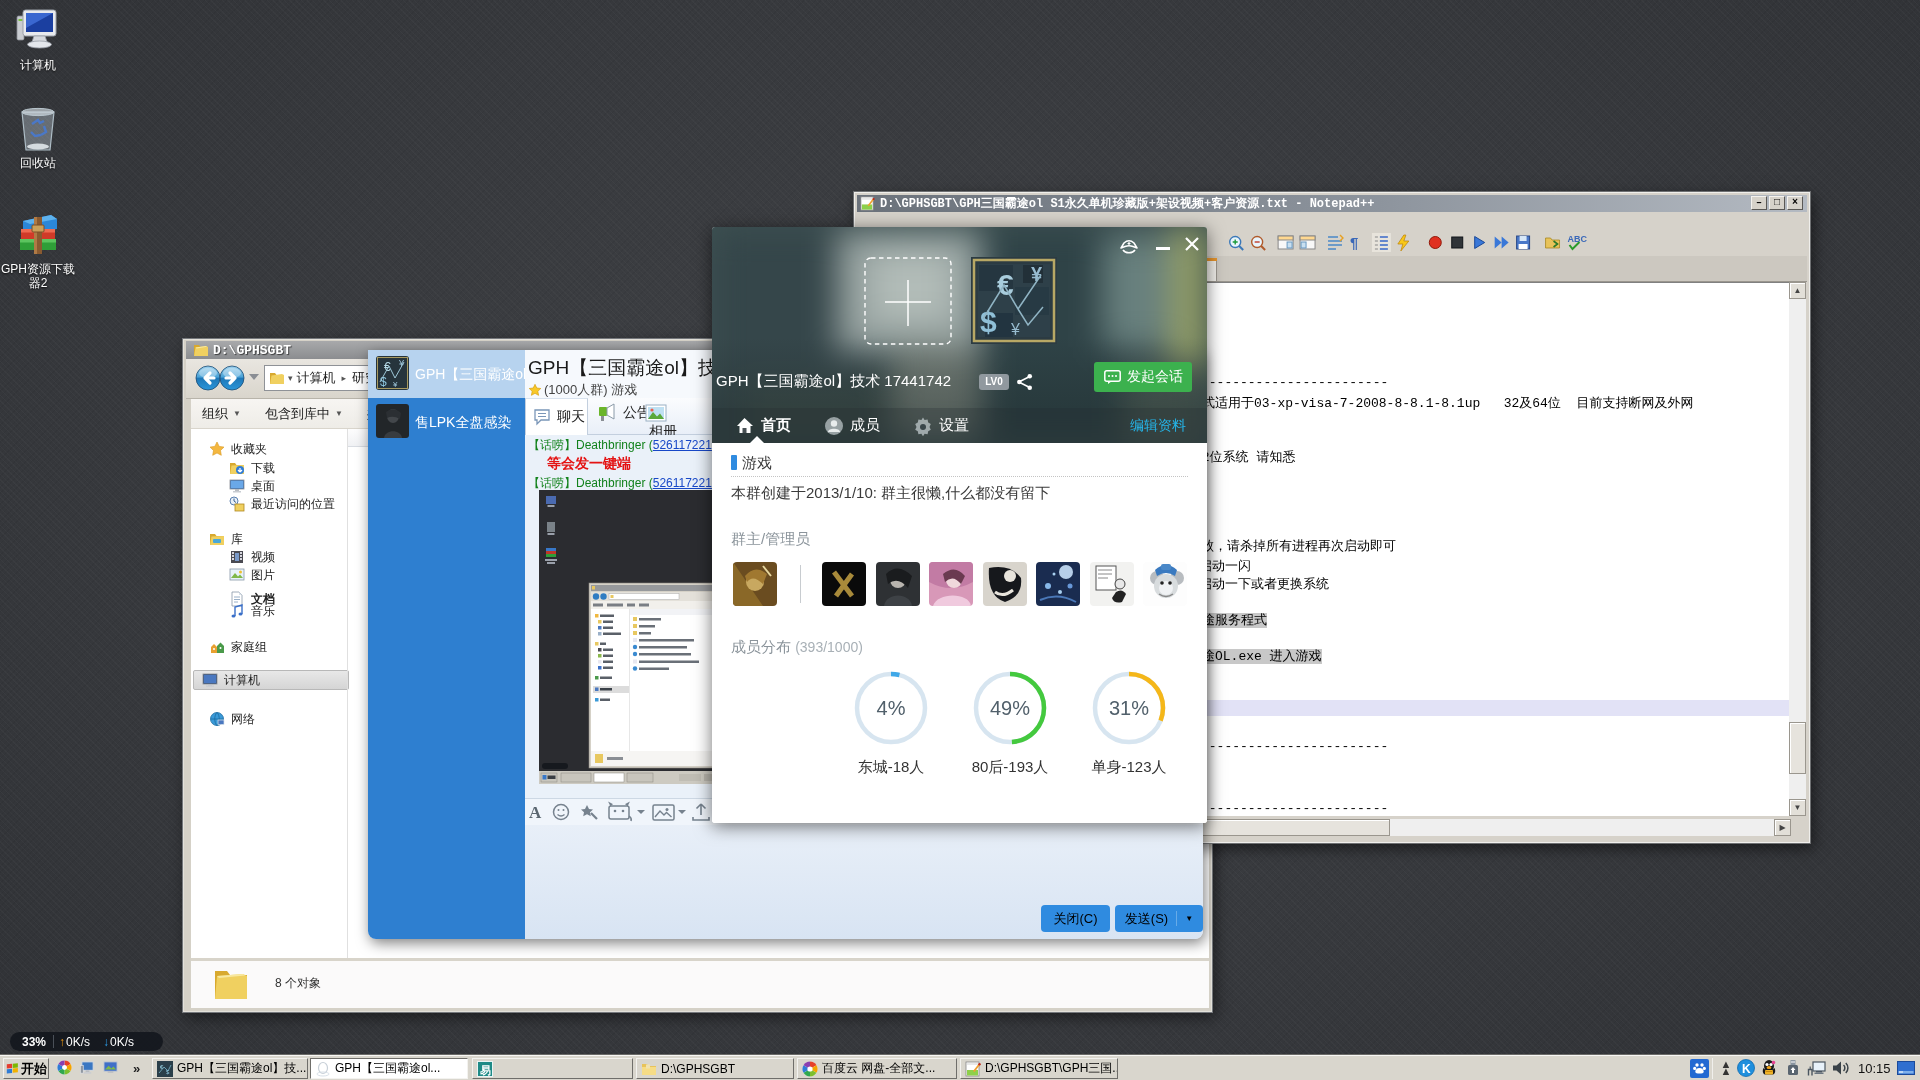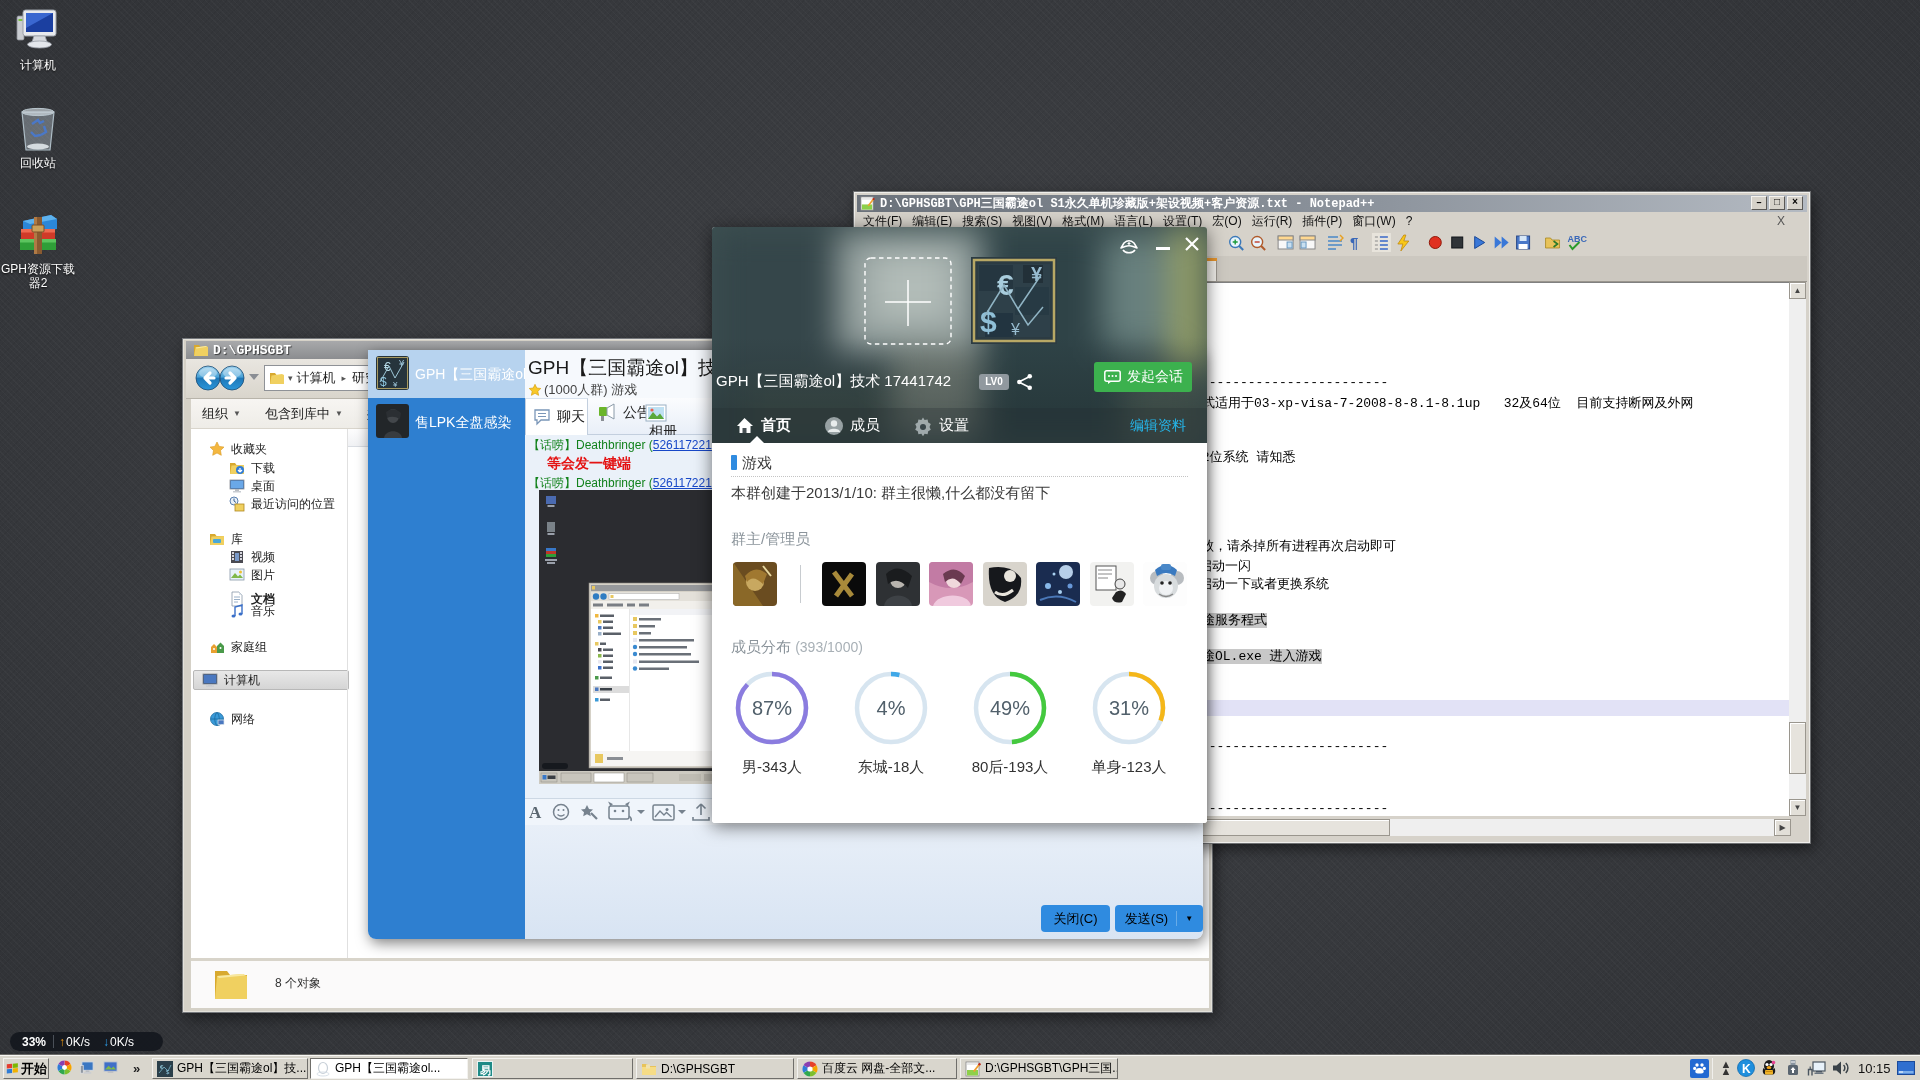--- a/index.html
+++ b/index.html
@@ -243,35 +243,20 @@
         <path d="M8 10 L13.5 3 L15 4 L9.5 11 Z" fill="#f0a030"></path>
         <circle cx="14.5" cy="3.2" r="1.2" fill="#c02818"></circle>
       </svg>
     <span>D:\GPHSGBT\GPH三国霸途ol S1永久单机珍藏版+架设视频+客户资源.txt - Notepad++</span>
     <span style="position:absolute;right:4px;top:1px;display:flex;">
       <span class="npbtn">–</span>
         <span class="npbtn" style="margin-left:2px;">□</span>
         <span class="npbtn" style="margin-left:2px;">×</span>
     </span>
   </div>
-  <div id="npp-menu">
-    <span style="margin-left:6px;">文件(F)</span>
-      <span>编辑(E)</span>
-      <span>搜索(S)</span>
-      <span>视图(V)</span>
-      <span>格式(M)</span>
-      <span>语言(L)</span>
-      <span>设置(T)</span>
-      <span>宏(O)</span>
-      <span>运行(R)</span>
-      <span>插件(P)</span>
-      <span>窗口(W)</span>
-      <span>?</span>
-    <span style="position:absolute;right:12px;color:#555;">X</span>
-  </div>
   <div id="npp-toolbar">
     <svg width="952" height="24" viewBox="0 0 952 24">
 
       <g transform="translate(360,0)">
         <g transform="translate(12,4)">
             <circle cx="7" cy="7" r="5.5" fill="#e8f4fc" stroke="#3a78b8" stroke-width="1.4"></circle>
             <path d="M11 11 l4 4" stroke="#3a78b8" stroke-width="2"></path>
             <path d="M4.5 7 h5 M7 4.5 v5" stroke="#1a9a3a" stroke-width="1.4"></path>
           </g>
         <g transform="translate(34,4)">
@@ -708,28 +693,20 @@
           <circle cx="23" cy="24" r="12" fill="#d8dcde"></circle>
           <circle cx="23" cy="26" r="7" fill="#f0f2f4"></circle>
           <circle cx="19" cy="21" r="1.8" fill="#222"></circle>
           <circle cx="27" cy="21" r="1.8" fill="#222"></circle>
           <path d="M12 8 Q23 -2 34 8 L32 14 Q23 8 14 14 Z" fill="#3a7ac0"></path>
           <rect x="18" y="2" width="10" height="6" rx="2" fill="#4a88c8"></rect>
           <path d="M16 32 q7 5 14 0" stroke="#888" stroke-width="1.5" fill="none"></path>
         </svg></div>
     <div class="abs" style="left:19px;top:195px;font-size:15px;color:#8b949b;">成员分布 <span style="color:#a8b0b6;font-size:14px;">(393/1000)</span></div>
 
-    <div class="donut" style="left:20px;top:225px;">
-      <svg width="80" height="80" viewBox="0 0 80 80">
-          <circle cx="40" cy="40" r="34" fill="none" stroke="#d7e5f0" stroke-width="4.5"></circle>
-          <circle cx="40" cy="40" r="34" fill="none" stroke="#8b7cdf" stroke-width="4.5" stroke-dasharray="185.9 213.6" transform="rotate(-90 40 40)"></circle>
-        </svg>
-      <div class="dpct" style="position:absolute;left:0;top:29px;width:80px;">87%</div>
-      <div class="dlbl">男-343人</div>
-    </div>
     <div class="donut" style="left:139px;top:225px;">
       <svg width="80" height="80" viewBox="0 0 80 80">
           <circle cx="40" cy="40" r="34" fill="none" stroke="#d7e5f0" stroke-width="4.5"></circle>
           <circle cx="40" cy="40" r="34" fill="none" stroke="#3fa8e8" stroke-width="4.5" stroke-dasharray="8.5 213.6" transform="rotate(-90 40 40)"></circle>
         </svg>
       <div class="dpct" style="position:absolute;left:0;top:29px;width:80px;">4%</div>
       <div class="dlbl">东城-18人</div>
     </div>
     <div class="donut" style="left:258px;top:225px;">
       <svg width="80" height="80" viewBox="0 0 80 80">

